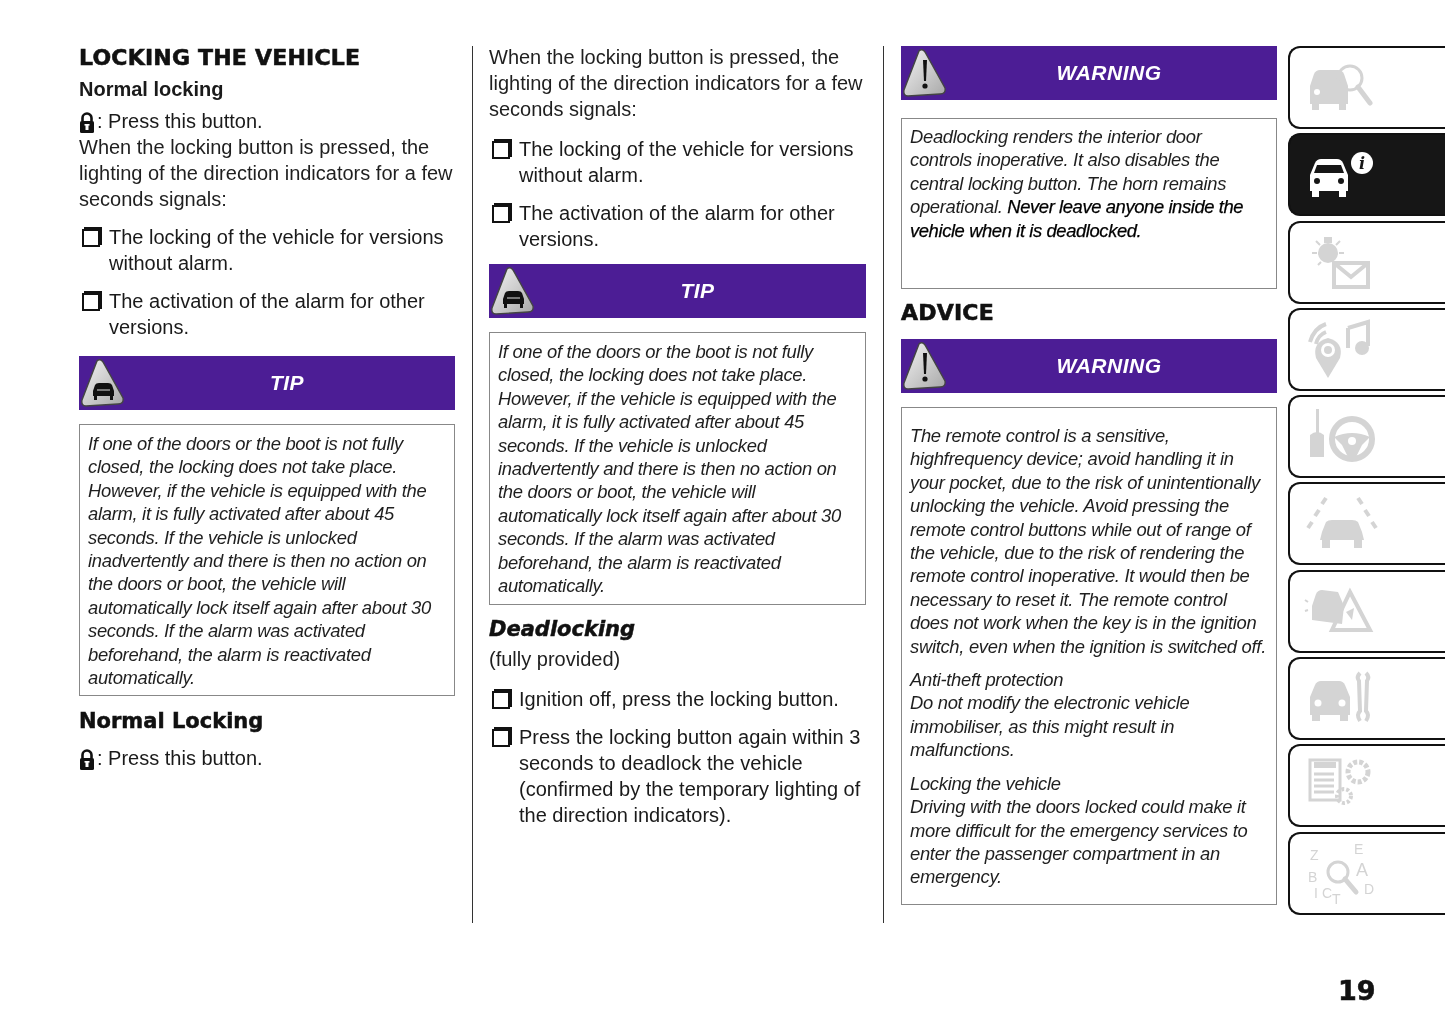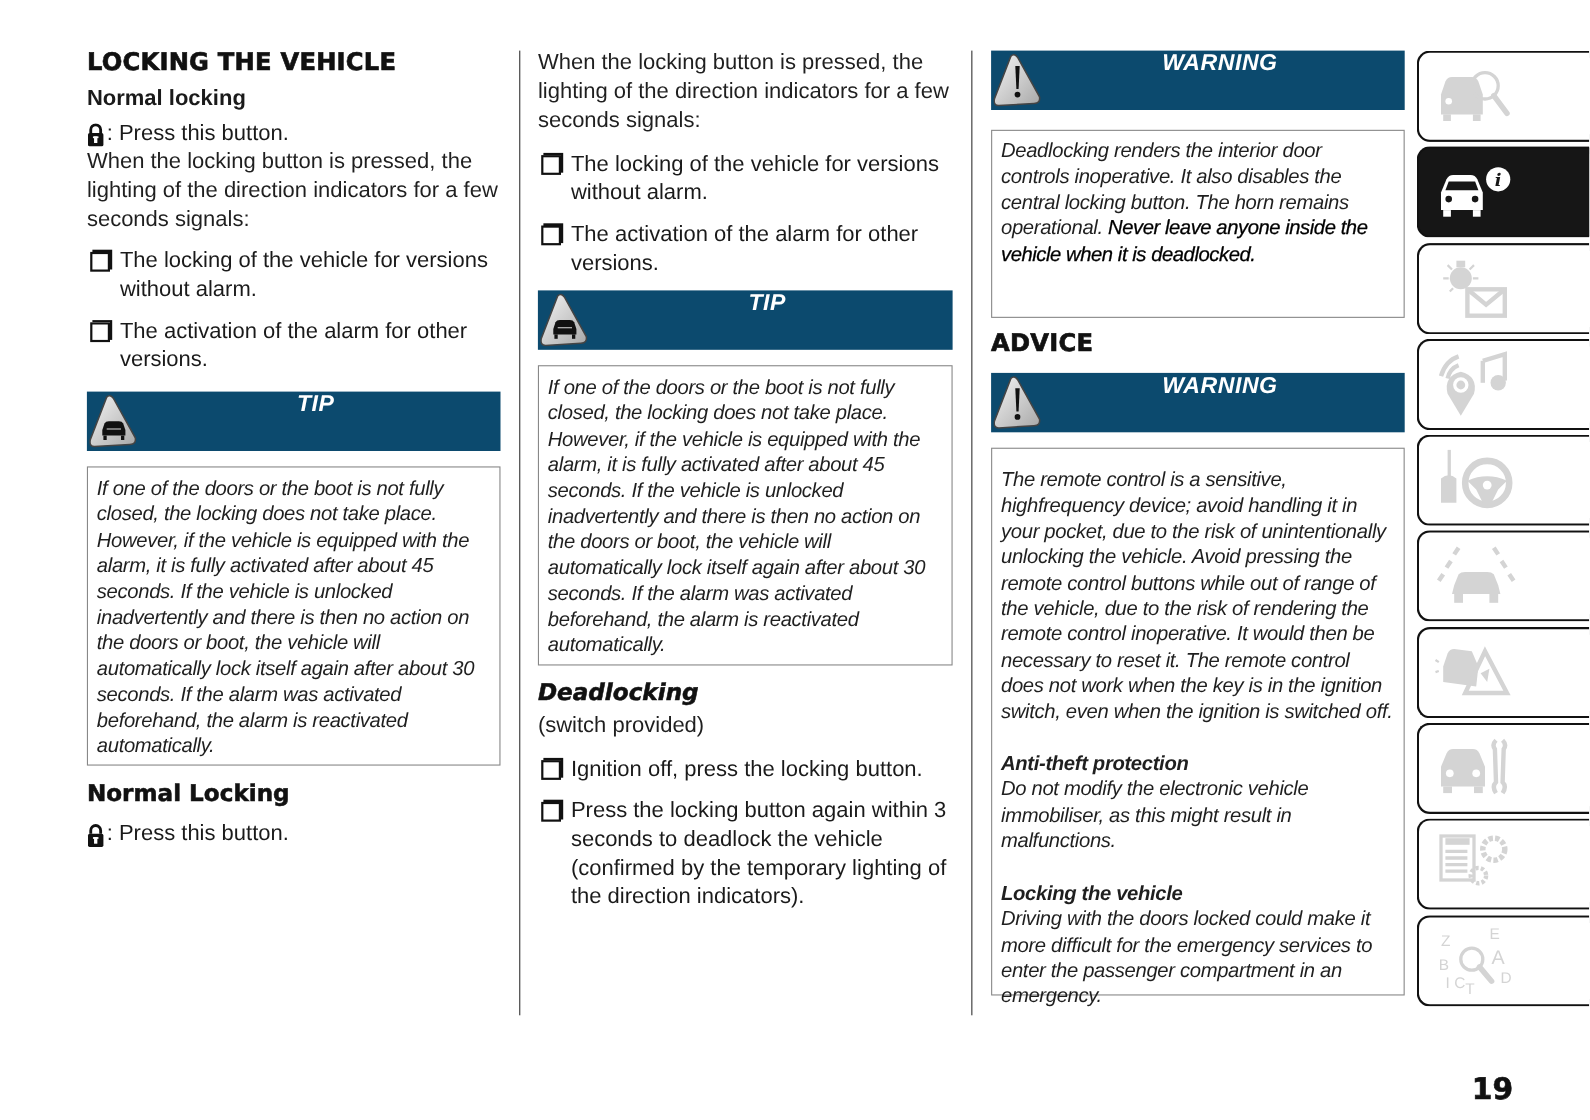--- a/index.html
+++ b/index.html
@@ -21,26 +21,26 @@
 
   .p { font-size: 20px; line-height: 26px; color: #1f1f1f; }
   .lockline { display: flex; align-items: flex-end; font-size: 20px; line-height: 26px; margin-top: 6px; }
   .lock-icon { display: inline-block; width: 16px; height: 22px; margin-right: 2px; position: relative; }
 
   .bullets { margin-top: 12px; }
   .bullet { display: flex; font-size: 20px; line-height: 26px; margin-bottom: 12px; }
   .bullet .box { flex: 0 0 auto; width: 18px; height: 18px; border: 2px solid #111; margin: 4px 9px 0 3px; box-shadow: 2px -2px 0 #111; position: relative; top: 1px; }
   .bullet .txt { flex: 1; }
 
-  .banner { height: 54px; background: #0c4a6e; position: relative; display: flex; justify-content: center; }
+  .banner { height: 54px; background: #4c1d95; position: relative; display: flex; align-items: center; justify-content: center; }
   .banner .label { color: #fff; font-style: italic; font-weight: 700; font-size: 21px; letter-spacing: 0.5px; margin-left: 40px; }
   .banner .tri { position: absolute; left: 2px; top: 2px; width: 44px; height: 50px; }
 
   .note { border: 1.5px solid #888; padding: 6px 8px 6px 8px; font-style: italic; font-size: 18.4px; line-height: 23.4px; color: #1f1f1f; letter-spacing: -0.3px; }
-  .note .sub { font-weight: 700; font-style: italic; margin-top: 24px; }
+  .note .sub { font-weight: 400; font-style: italic; margin-top: 10px; }
 
   
   .tabs { position: absolute; left: 1288px; top: 46px; width: 157px; }
   .tab { height: 83px; margin-bottom: 4.3px; border: 2.5px solid #111; border-right: none; border-radius: 12px 0 0 12px; background: #fff; position: relative; }
   .tab.active { background: #161616; }
   .tab svg { position: absolute; left: 14px; top: 8px; }
 
   .page-num { position: absolute; left: 1338px; top: 975px; font-family: "DejaVu Sans", sans-serif; font-weight: 900; font-size: 27px; color: #111; -webkit-text-stroke: 0.6px #111; }
 </style>
 </head>
@@ -130,21 +130,21 @@
         <rect x="29" y="38" width="3" height="4" fill="#111"></rect>
       <path d="M16 32 h13" stroke="#ddd" stroke-width="1"></path>
     </svg>
     <span class="label">TIP</span>
   </div>
   <div class="note" style="margin-top:14px; height:273px; padding-top:7px;">
     <p>If one of the doors or the boot is not fully closed, the locking does not take place. However, if the vehicle is equipped with the alarm, it is fully activated after about 45 seconds. If the vehicle is unlocked inadvertently and there is then no action on the doors or boot, the vehicle will automatically lock itself again after about 30 seconds. If the alarm was activated beforehand, the alarm is reactivated automatically.</p>
   </div>
 
   <h2 class="h-sec" style="margin-top:10px;font-style:italic;">Deadlocking</h2>
-  <p class="p" style="margin-top:3px;">(switch provided)</p>
+  <p class="p" style="margin-top:3px;">(fully provided)</p>
   <div class="bullets" style="margin-top:14px;">
     <div class="bullet">
         <span class="box"></span>
         <span class="txt">Ignition off, press the locking button.</span>
       </div>
     <div class="bullet">
         <span class="box"></span>
         <span class="txt">Press the locking button again within 3 seconds to deadlock the vehicle (confirmed by the temporary lighting of the direction indicators).</span>
       </div>
   </div>

